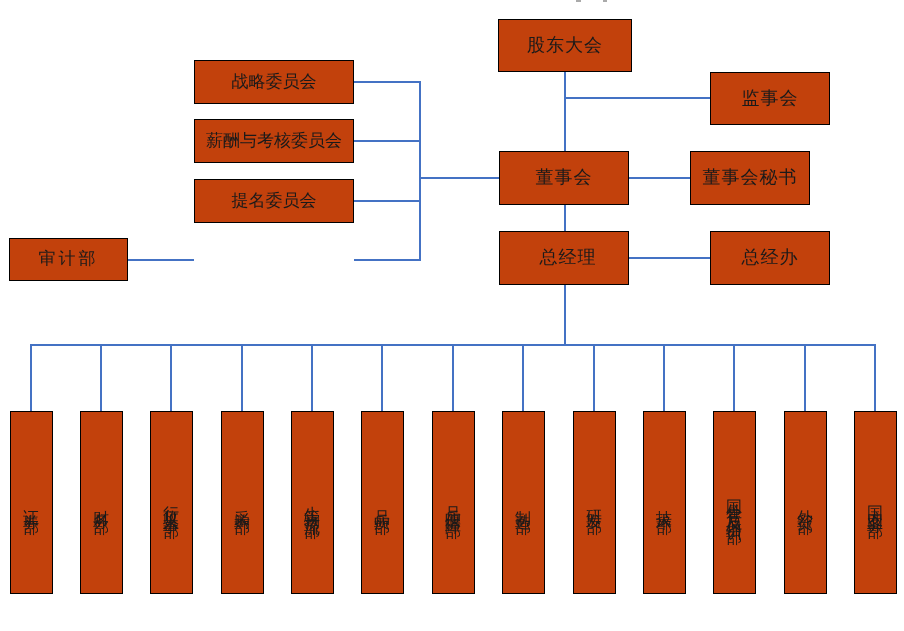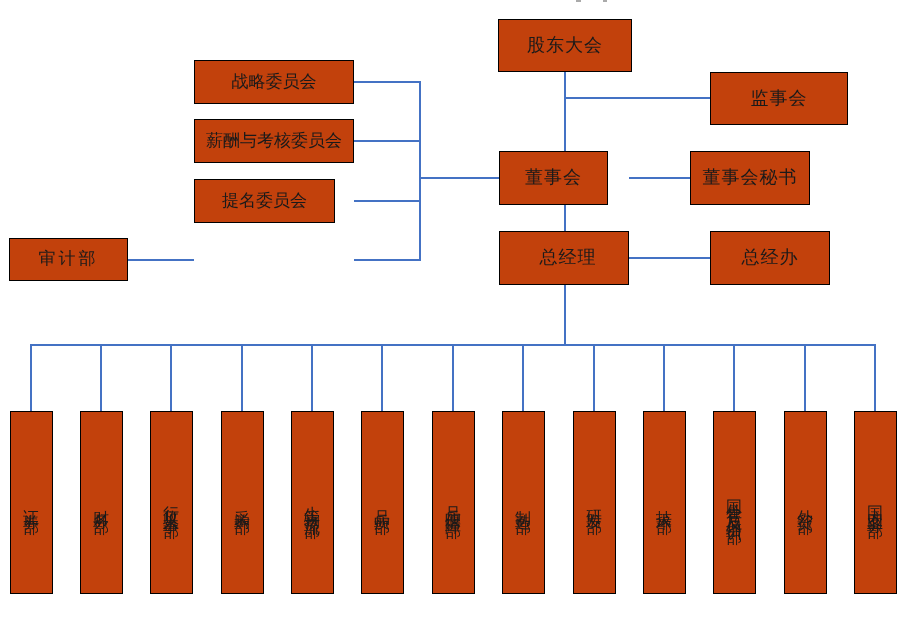--- a/index.html
+++ b/index.html
@@ -92,35 +92,35 @@
   <div class="conn v" style="left:452px; top:344px; height:67px;"></div>
   <div class="conn v" style="left:522px; top:344px; height:67px;"></div>
   <div class="conn v" style="left:593px; top:344px; height:67px;"></div>
   <div class="conn v" style="left:663px; top:344px; height:67px;"></div>
   <div class="conn v" style="left:733px; top:344px; height:67px;"></div>
   <div class="conn v" style="left:804px; top:344px; height:67px;"></div>
   <div class="conn v" style="left:874px; top:344px; height:67px;"></div>
 
   <div class="box node-lg" style="left:498px; top:19px; width:134px; height:53px;">股东大会</div>
 
-  <div class="box node-lg" style="left:710px; top:72px; width:138px; height:53px;">监事会</div>
+  <div class="box node-lg" style="left:710px; top:72px; width:120px; height:53px;">监事会</div>
 
-  <div class="box node-lg" style="left:499px; top:151px; width:109px; height:54px;">董事会</div>
+  <div class="box node-lg" style="left:499px; top:151px; width:130px; height:54px;">董事会</div>
 
   <div class="box node-lg" style="left:690px; top:151px; width:120px; height:54px;">董事会秘书</div>
 
   <div class="box node-lg" style="left:499px; top:231px; width:130px; height:54px;padding-left:8px;">总经理</div>
 
   <div class="box node-md" style="left:194px; top:60px; width:160px; height:44px;">战略委员会</div>
 
   <div class="box node-lg" style="left:710px; top:231px; width:120px; height:54px;">总经办</div>
 
   <div class="box node-md" style="left:194px; top:119px; width:160px; height:44px;">薪酬与考核委员会</div>
 
-  <div class="box node-md" style="left:194px; top:179px; width:141px; height:44px;">提名委员会</div>
+  <div class="box node-md" style="left:194px; top:179px; width:160px; height:44px;">提名委员会</div>
 
 
   <div class="box node-sp" style="left:9px; top:238px; width:119px; height:43px;">审计部</div>
 
   <div class="box dept" style="left:10px;">证券部</div>
   <div class="box dept" style="left:80px;">财务部</div>
   <div class="box dept" style="left:150px;">行政人事部</div>
   <div class="box dept" style="left:221px;">采购部</div>
   <div class="box dept" style="left:291px;">生管物流部</div>
   <div class="box dept" style="left:361px;">品质部</div>

